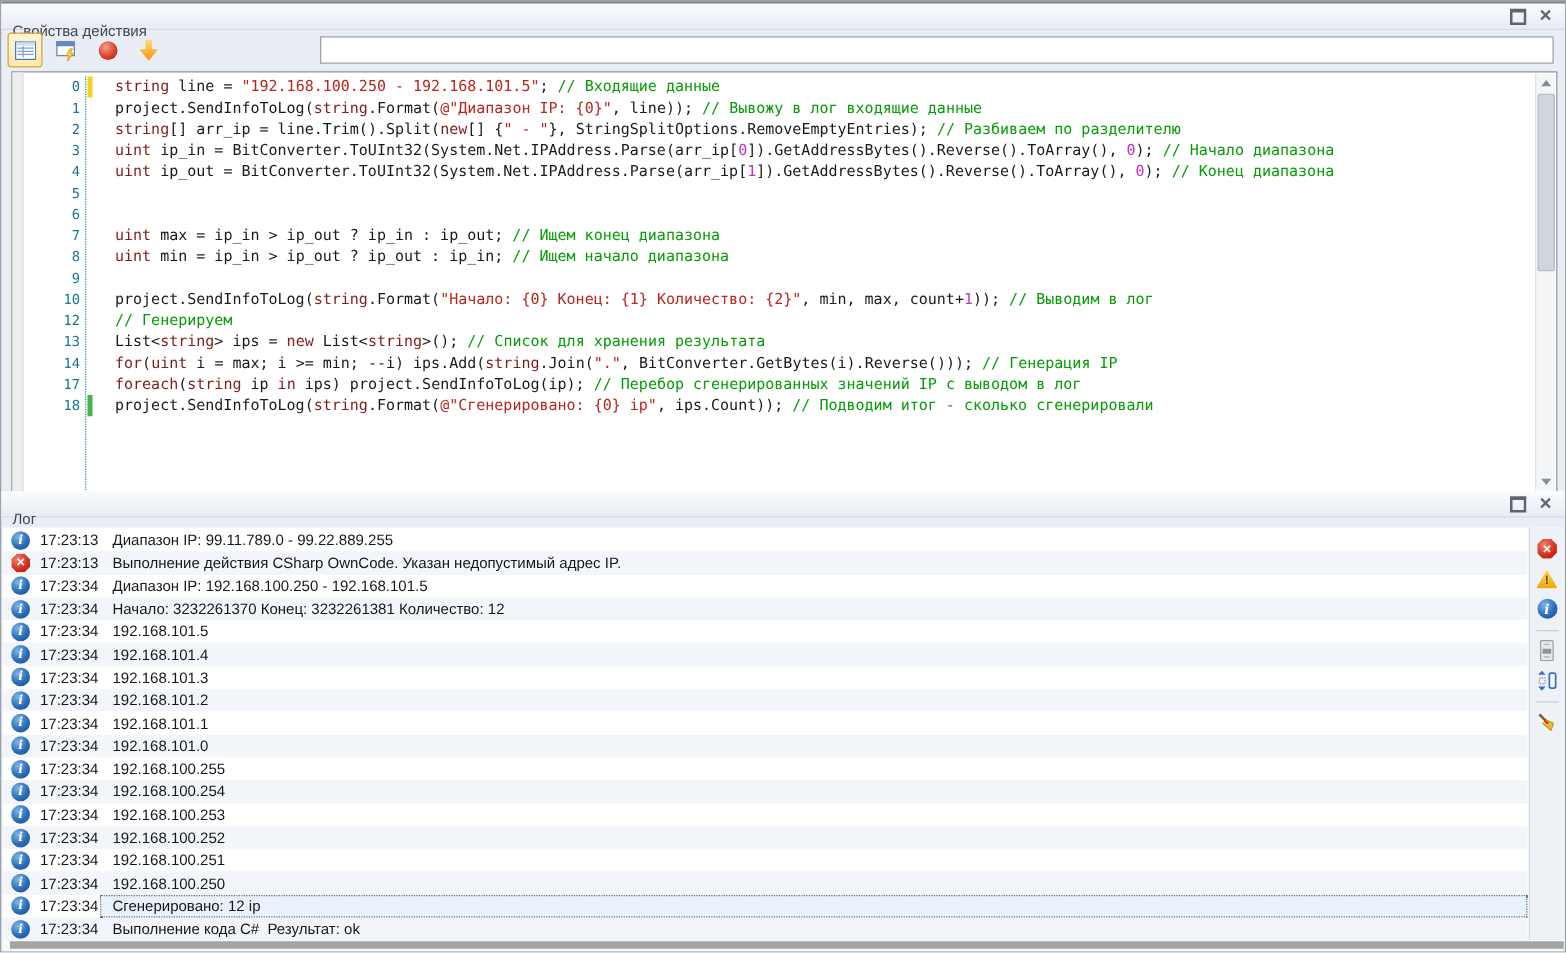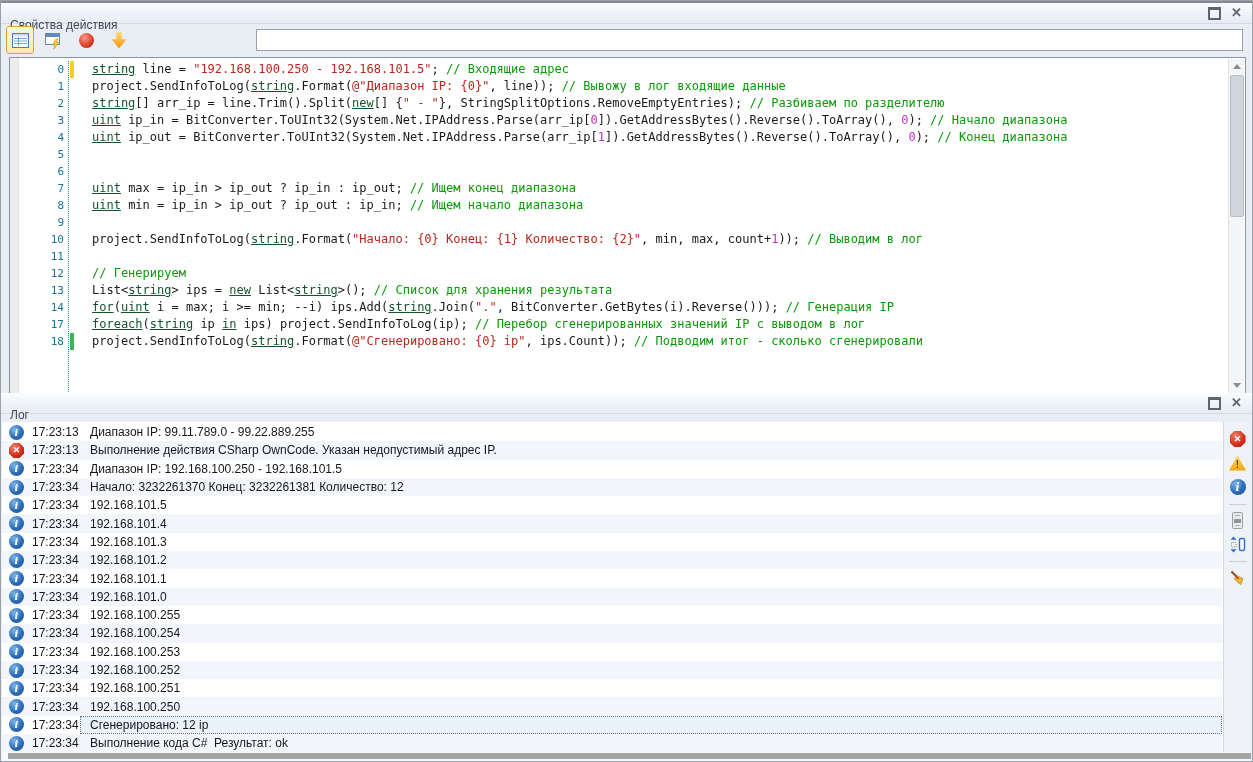--- a/index.html
+++ b/index.html
@@ -34,21 +34,21 @@
   .svc{position:absolute;left:0;top:0;bottom:0;width:8px;background:#ededed;border-right:1px solid #e2e2e2;}
   .code-scroll{position:absolute;left:8px;top:3px;right:17px;bottom:0;overflow:hidden;
     font-family:"DejaVu Sans Mono",monospace;font-size:12px;}
   .code-scroll::before{content:"";position:absolute;left:50px;top:0;bottom:0;border-right:1px dotted #2f8ba6;}
   .code-line{display:flex;height:17px;line-height:17px;white-space:pre;}
   .ln{flex:0 0 46px;text-align:right;padding-right:4px;color:#197394;font-size:11px;}
   .mk{flex:0 0 4px;margin-left:2px;}
   .mk-modified{background:#f2d21f;}
   .mk-saved{background:#46b14f;}
   .ct{padding-left:18px;color:#1a1a1a;}
-  .tk-k{color:#14532d;text-decoration:underline;} .tk-s{color:#b8271d;} .tk-c{color:#089b08;}
+  .tk-k{color:#7f1d1d;} .tk-s{color:#b8271d;} .tk-c{color:#089b08;}
   .tk-n{color:#c431c4;} .tk-p{color:#1a1a1a;}
   .vsb{position:absolute;top:1px;right:1px;bottom:1px;width:15px;background:#f3f5f7;border-left:1px solid #dde2e7;}
   .vsb-up,.vsb-dn{position:absolute;left:0;width:15px;height:15px;display:flex;align-items:center;justify-content:center;}
   .vsb-up{top:0;} .vsb-dn{bottom:0;}
   .tri-up{width:0;height:0;border-left:4px solid transparent;border-right:4px solid transparent;border-bottom:5px solid #858d95;}
   .tri-dn{width:0;height:0;border-left:4px solid transparent;border-right:4px solid transparent;border-top:5px solid #858d95;}
   .vsb-thumb{position:absolute;left:1px;top:16px;width:12px;height:140px;background:#cfd5dc;
     border:1px solid #b7bec6;border-radius:2px;}
 
   .splitter{position:absolute;left:0;right:0;top:393px;height:7px;}
@@ -125,32 +125,31 @@
       <span class="arrow-down"></span>
     </div>
     <div style="position:relative;flex:1;height:100%;">
       <input class="tb-input" type="text" value="" placeholder="" style="">
     </div>
   </div>
 
   <div class="editor">
     <div class="svc"></div>
     <div class="code-scroll" id="code-lines">
-        <div class="code-line"><span class="ln">0</span><span class="mk mk-modified"></span><span class="ct"><span class="tk-k">string</span><span class="tk-p"> line = </span><span class="tk-s">"192.168.100.250 - 192.168.101.5"</span><span class="tk-p">; </span><span class="tk-c">// Входящие адрес</span></span></div>
+        <div class="code-line"><span class="ln">0</span><span class="mk mk-modified"></span><span class="ct"><span class="tk-k">string</span><span class="tk-p"> line = </span><span class="tk-s">"192.168.100.250 - 192.168.101.5"</span><span class="tk-p">; </span><span class="tk-c">// Входящие данные</span></span></div>
         <div class="code-line"><span class="ln">1</span><span class="mk"></span><span class="ct"><span class="tk-p">project.SendInfoToLog(</span><span class="tk-k">string</span><span class="tk-p">.Format(</span><span class="tk-s">@"Диапазон IP: {0}"</span><span class="tk-p">, line)); </span><span class="tk-c">// Вывожу в лог входящие данные</span></span></div>
         <div class="code-line"><span class="ln">2</span><span class="mk"></span><span class="ct"><span class="tk-k">string</span><span class="tk-p">[] arr_ip = line.Trim().Split(</span><span class="tk-k">new</span><span class="tk-p">[] {</span><span class="tk-s">" - "</span><span class="tk-p">}, StringSplitOptions.RemoveEmptyEntries); </span><span class="tk-c">// Разбиваем по разделителю</span></span></div>
         <div class="code-line"><span class="ln">3</span><span class="mk"></span><span class="ct"><span class="tk-k">uint</span><span class="tk-p"> ip_in = BitConverter.ToUInt32(System.Net.IPAddress.Parse(arr_ip[</span><span class="tk-n">0</span><span class="tk-p">]).GetAddressBytes().Reverse().ToArray(), </span><span class="tk-n">0</span><span class="tk-p">); </span><span class="tk-c">// Начало диапазона</span></span></div>
         <div class="code-line"><span class="ln">4</span><span class="mk"></span><span class="ct"><span class="tk-k">uint</span><span class="tk-p"> ip_out = BitConverter.ToUInt32(System.Net.IPAddress.Parse(arr_ip[</span><span class="tk-n">1</span><span class="tk-p">]).GetAddressBytes().Reverse().ToArray(), </span><span class="tk-n">0</span><span class="tk-p">); </span><span class="tk-c">// Конец диапазона</span></span></div>
         <div class="code-line"><span class="ln">5</span><span class="mk"></span><span class="ct"></span></div>
         <div class="code-line"><span class="ln">6</span><span class="mk"></span></div>
         <div class="code-line"><span class="ln">7</span><span class="mk"></span><span class="ct"><span class="tk-k">uint</span><span class="tk-p"> max = ip_in &gt; ip_out ? ip_in : ip_out; </span><span class="tk-c">// Ищем конец диапазона</span></span></div>
         <div class="code-line"><span class="ln">8</span><span class="mk"></span><span class="ct"><span class="tk-k">uint</span><span class="tk-p"> min = ip_in &gt; ip_out ? ip_out : ip_in; </span><span class="tk-c">// Ищем начало диапазона</span></span></div>
         <div class="code-line"><span class="ln">9</span><span class="mk"></span></div>
         <div class="code-line"><span class="ln">10</span><span class="mk"></span><span class="ct"><span class="tk-p">project.SendInfoToLog(</span><span class="tk-k">string</span><span class="tk-p">.Format(</span><span class="tk-s">"Начало: {0} Конец: {1} Количество: {2}"</span><span class="tk-p">, min, max, count+</span><span class="tk-n">1</span><span class="tk-p">)); </span><span class="tk-c">// Выводим в лог</span></span></div>
-        <div class="code-line"><span class="ln">11</span><span class="mk"></span><span class="ct"></span></div>
         <div class="code-line"><span class="ln">12</span><span class="mk"></span><span class="ct"><span class="tk-c">// Генерируем</span></span></div>
         <div class="code-line"><span class="ln">13</span><span class="mk"></span><span class="ct"><span class="tk-p">List&lt;</span><span class="tk-k">string</span><span class="tk-p">&gt; ips = </span><span class="tk-k">new</span><span class="tk-p"> List&lt;</span><span class="tk-k">string</span><span class="tk-p">&gt;(); </span><span class="tk-c">// Список для хранения результата</span></span></div>
         <div class="code-line"><span class="ln">14</span><span class="mk"></span><span class="ct"><span class="tk-k">for</span><span class="tk-p">(</span><span class="tk-k">uint</span><span class="tk-p"> i = max; i &gt;= min; --i) ips.Add(</span><span class="tk-k">string</span><span class="tk-p">.Join(</span><span class="tk-s">"."</span><span class="tk-p">, BitConverter.GetBytes(i).Reverse())); </span><span class="tk-c">// Генерация IP</span></span></div>
         <div class="code-line"><span class="ln">17</span><span class="mk"></span><span class="ct"><span class="tk-k">foreach</span><span class="tk-p">(</span><span class="tk-k">string</span><span class="tk-p"> ip </span><span class="tk-k">in</span><span class="tk-p"> ips) project.SendInfoToLog(ip); </span><span class="tk-c">// Перебор сгенерированных значений IP с выводом в лог</span></span></div>
         <div class="code-line"><span class="ln">18</span><span class="mk mk-saved"></span><span class="ct"><span class="tk-p">project.SendInfoToLog(</span><span class="tk-k">string</span><span class="tk-p">.Format(</span><span class="tk-s">@"Сгенерировано: {0} ip"</span><span class="tk-p">, ips.Count)); </span><span class="tk-c">// Подводим итог - сколько сгенерировали</span></span></div>
       </div>
     <div class="vsb">
       <div class="vsb-up">
           <span class="tri-up"></span>
         </div>

